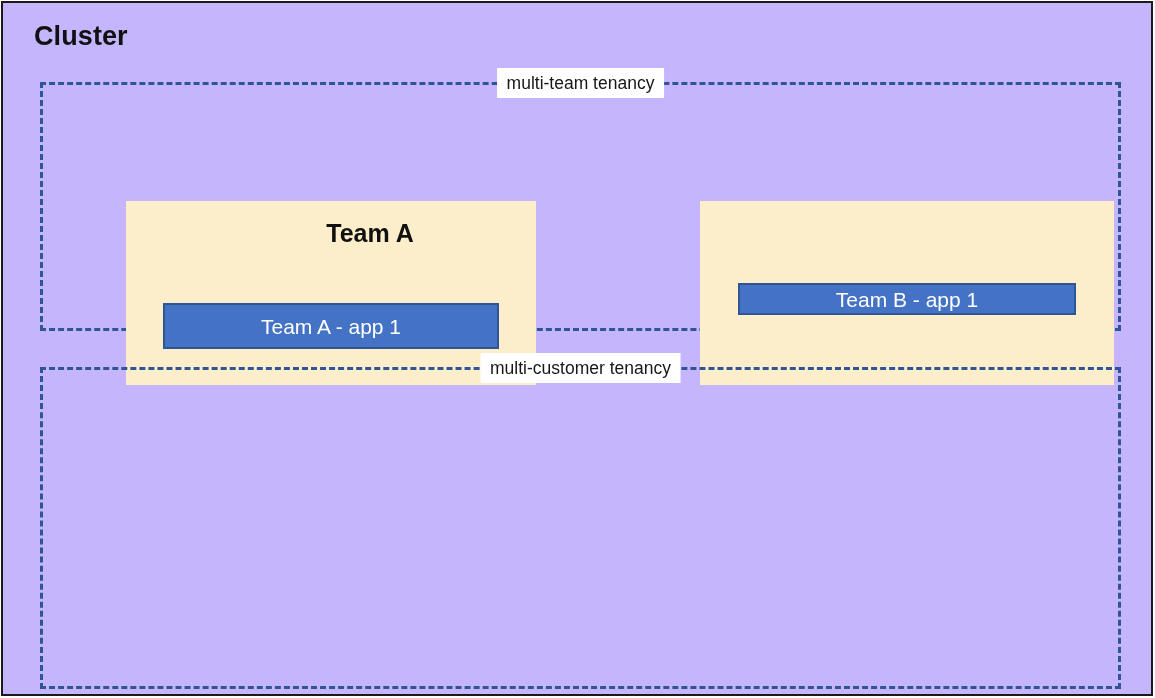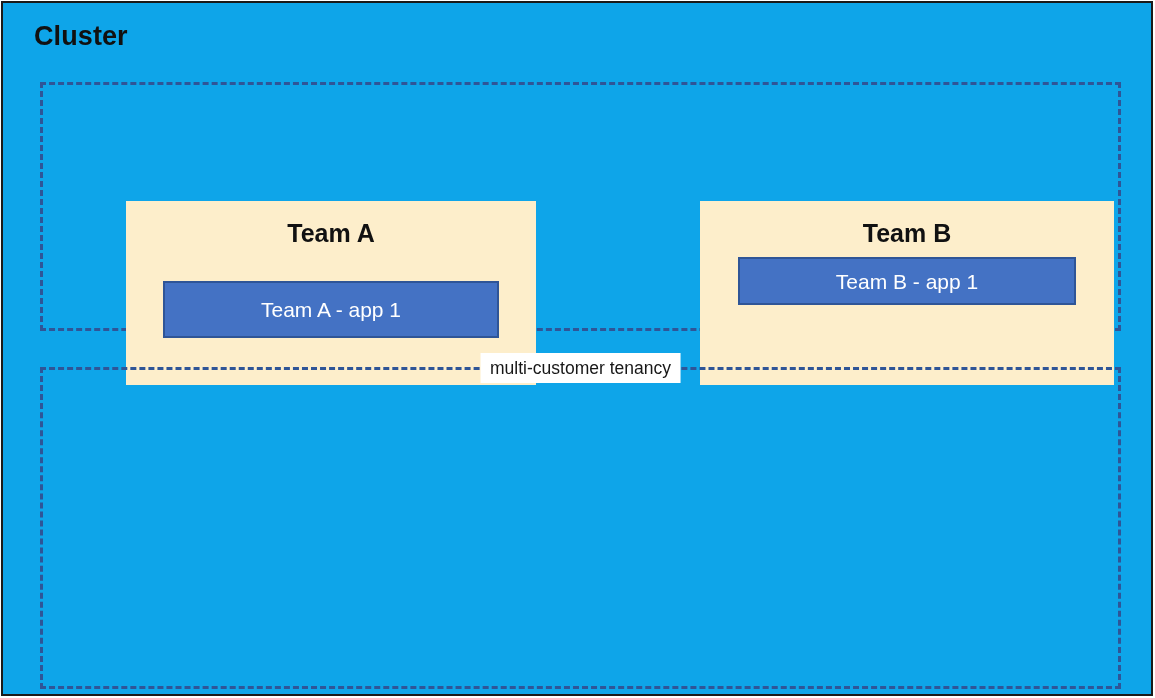--- a/index.html
+++ b/index.html
@@ -21,21 +21,21 @@
   }
 
   
   .cluster {
     position: absolute;
     left: 1px;
     top: 1px;
     width: 1152px;
     height: 695px;
     box-sizing: border-box;
-    background: #0ea5e9;
+    background: #c4b5fd;
     border: 2px solid #1a1a1a;
   }
 
   .cluster-title {
     position: absolute;
     left: 31px;
     top: 18px;
     font-size: 27px;
     font-weight: bold;
     color: #111111;
@@ -101,63 +101,63 @@
     position: absolute;
     left: 0;
     width: 100%;
     text-align: center;
     font-size: 25px;
     font-weight: bold;
     color: #111111;
     white-space: nowrap;
   }
   #team-a-box .team-title,
-  #team-b-box .team-title { top: 18px; }
+  #team-b-box .team-title { top: 18px; margin-left: 39px; }
 
   
   .app-box {
     position: absolute;
     box-sizing: border-box;
     background: #4472c4;
     border: 2px solid #2f5597;
     color: #ffffff;
     display: flex;
     align-items: center;
     justify-content: center;
     font-size: 21px;
     line-height: 1;
     white-space: nowrap;
   }
 
   
-  #team-a-app-1 { left: 37px; top: 80px; width: 336px; height: 57px; }
+  #team-a-app-1 { left: 37px; top: 102px; width: 336px; height: 46px; }
 
   
-  #team-b-app-1 { left: 38px; top: 56px; width: 338px; height: 48px; }
+  #team-b-app-1 { left: 38px; top: 82px; width: 338px; height: 32px; }
   #team-b-app-2 { left: 38px; top: 121px; width: 338px; height: 48px; }
 </style>
 </head>
 <body>
 
 <div class="canvas">
 
   <div class="cluster">
 
     <div class="cluster-title">Cluster</div>
 
     <div class="tenancy" id="tenancy-multi-team">
 
+      <div class="tenancy-label">multi-team tenancy</div>
 
       <div class="team-box" id="team-a-box">
         <div class="team-title">Team A</div>
         <div class="app-box" id="team-a-app-1">Team A - app 1</div>
       </div>
 
       <div class="team-box" id="team-b-box">
-        <div class="team-title">Team B</div>
         <div class="app-box" id="team-b-app-1">Team B - app 1</div>
       </div>
     </div>
 
     <div class="tenancy" id="tenancy-multi-customer">
 
       <div class="tenancy-label">multi-customer tenancy</div>
 
     </div>
 

